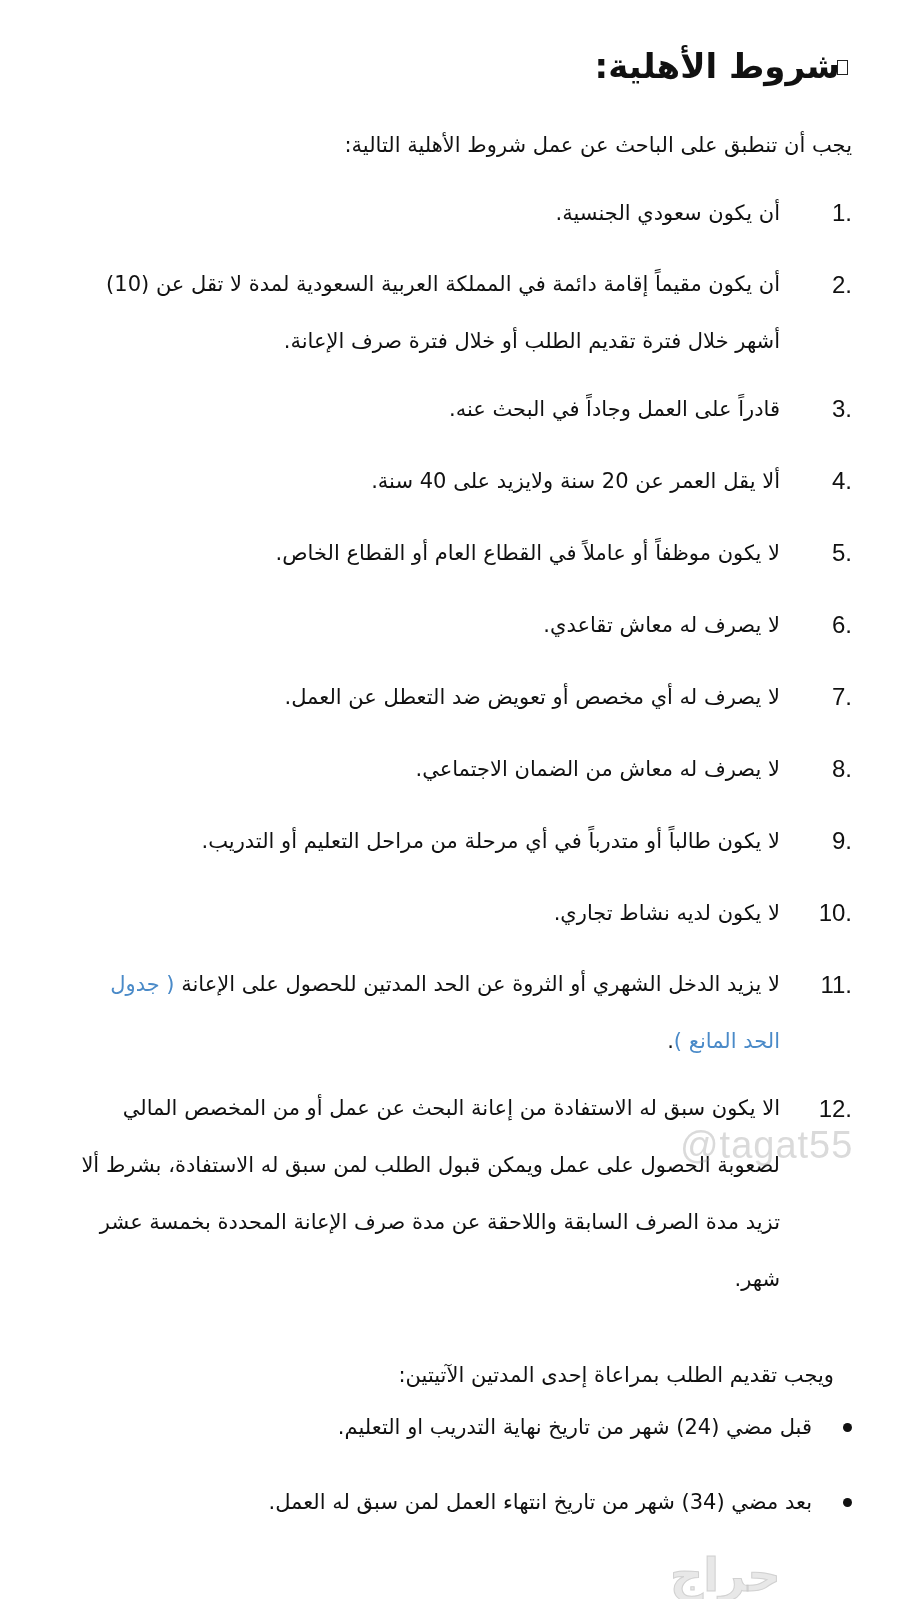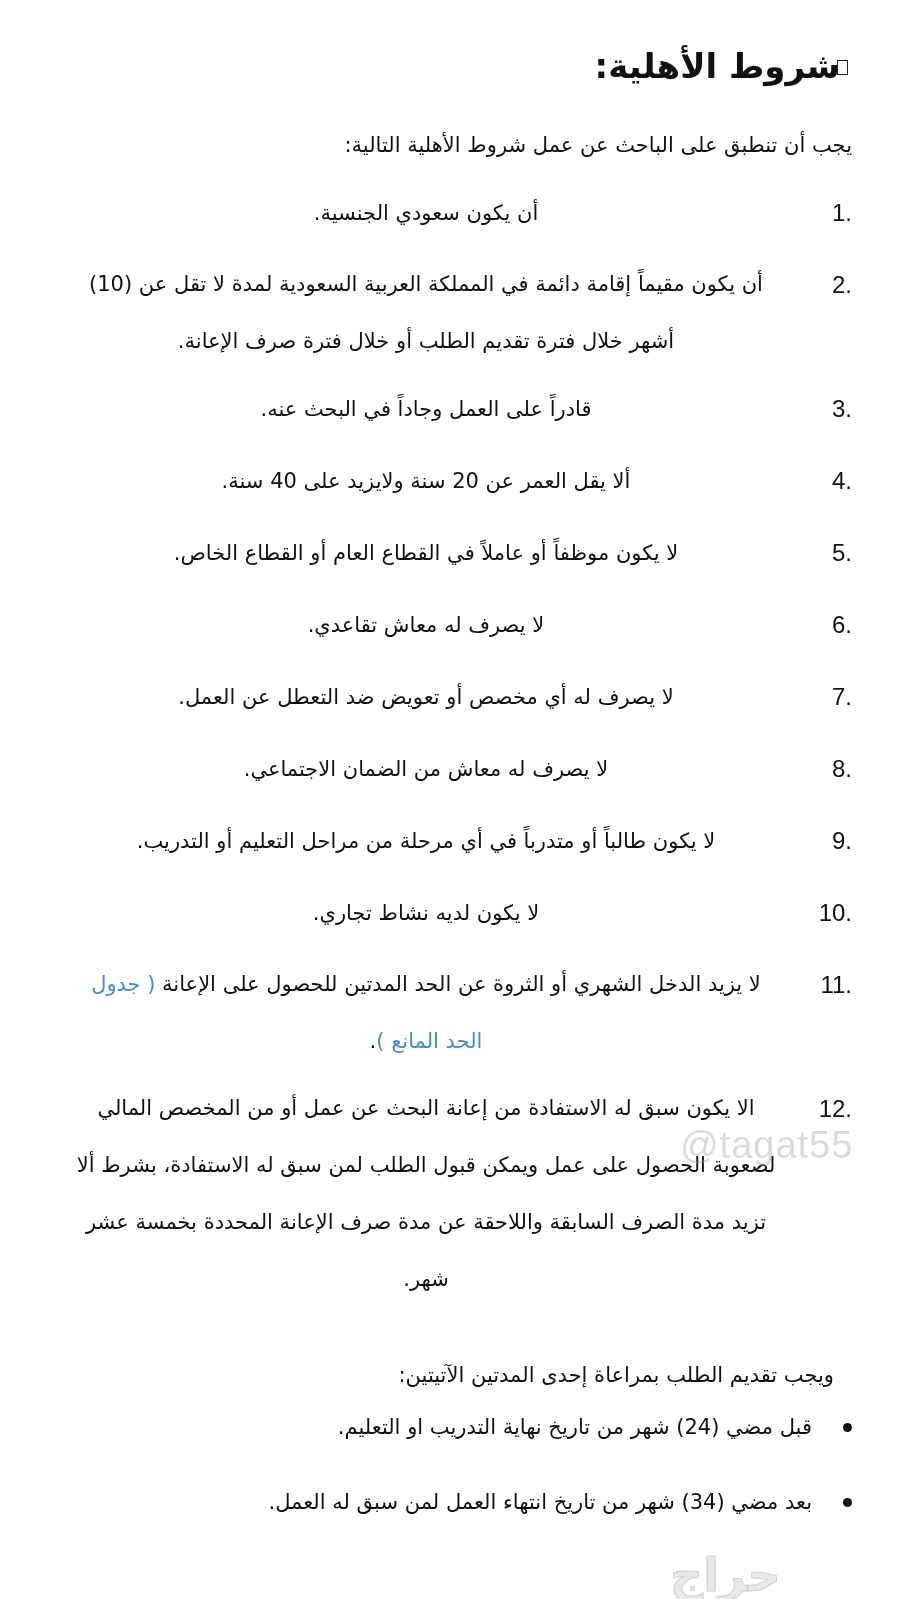--- a/index.html
+++ b/index.html
@@ -67,21 +67,21 @@
     top: 0;
     direction: ltr;
     font-family: "Liberation Sans", sans-serif;
     font-size: 24px;
     width: 40px;
     text-align: right;
   }
   .cond .text {
     display: block;
     margin-right: 72px;
-    text-align: center;
+    text-align: right;
   }
   .link {
     color: #4a8ac8;
   }
   .note {
     position: absolute;
     top: 1340px;
     right: 48px;
     font-size: 21px;
     line-height: 34px;

